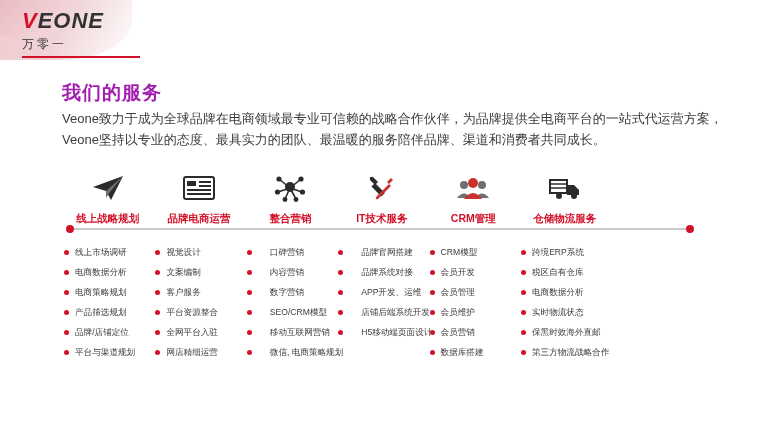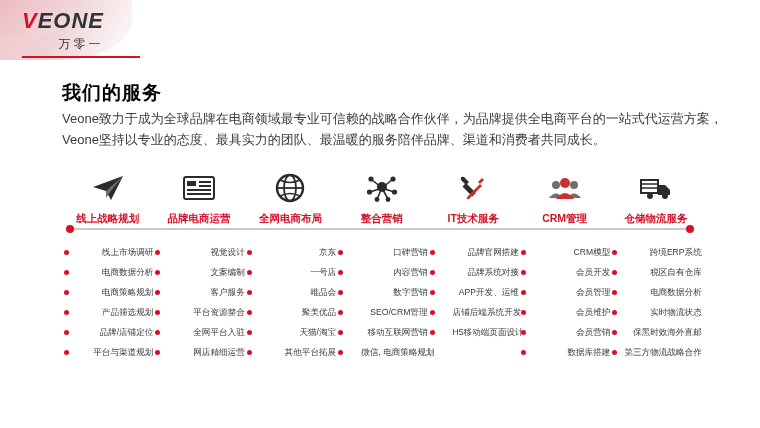--- a/index.html
+++ b/index.html
@@ -43,36 +43,36 @@
     letter-spacing: 1px;
     color: #333333;
     line-height: 1;
   }
   .logo-text .v { color: #d3122a; }
   .logo-sub {
     margin-top: 4px;
     font-size: 12px;
     color: #333333;
     letter-spacing: 3px;
-    text-align: center;
+    text-align: left;
     position: relative;
   }
   .logo-underline {
     margin-top: 3px;
     height: 2px;
     background: #d3122a;
     width: 118px;
   }
   
   .section-title {
     position: absolute;
     left: 62px; top: 80px;
     font-size: 19px;
     font-weight: bold;
-    color: #000000;
+    color: #a21caf;
     letter-spacing: 1px;
   }
   .intro {
     position: absolute;
     left: 62px; top: 108px;
     width: 640px;
     font-size: 13px;
     color: #3b3b3b;
     line-height: 1.65;
   }
@@ -121,21 +121,20 @@
     font-size: 10.5px;
     font-weight: bold;
     color: #d3122a;
     white-space: nowrap;
   }
   .col-spacer { height: 22px; }
   .col-list {
     list-style: none;
     width: 100%;
     padding-left: 2px;
-    text-align: right;
   }
   .col-list li {
     position: relative;
     font-size: 8.6px;
     color: #3b3b3b;
     line-height: 1;
     padding: 0 0 0 11px;
     margin-bottom: 11.5px;
     white-space: nowrap;
   }
@@ -212,41 +211,20 @@
       <ul class="col-list">
         <li>视觉设计</li>
         <li>文案编制</li>
         <li>客户服务</li>
         <li>平台资源整合</li>
         <li>全网平台入驻</li>
         <li>网店精细运营</li>
       </ul>
     </div>
 
-    <div class="col col-2">
-      <div class="col-icon">
-        <svg width="30" height="30" viewBox="0 0 30 30">
-            <circle cx="15" cy="15" r="13" fill="none" stroke="#2b2b2b" stroke-width="2.4"></circle>
-            <ellipse cx="15" cy="15" rx="6" ry="13" fill="none" stroke="#2b2b2b" stroke-width="1.8"></ellipse>
-            <line x1="2" y1="15" x2="28" y2="15" stroke="#2b2b2b" stroke-width="1.8"></line>
-            <path d="M5 7 Q15 12 25 7" fill="none" stroke="#2b2b2b" stroke-width="1.5"></path>
-            <path d="M5 23 Q15 18 25 23" fill="none" stroke="#2b2b2b" stroke-width="1.5"></path>
-          </svg>
-      </div>
-      <div class="col-title">全网电商布局</div>
-      <div class="col-spacer"></div>
-      <ul class="col-list">
-        <li>京东</li>
-        <li>一号店</li>
-        <li>唯品会</li>
-        <li>聚美优品</li>
-        <li>天猫/淘宝</li>
-        <li>其他平台拓展</li>
-      </ul>
-    </div>
 
     <div class="col col-3">
       <div class="col-icon">
         <svg width="32" height="28" viewBox="0 0 32 28">
             <line x1="16" y1="14" x2="5" y2="5" stroke="#2b2b2b" stroke-width="1.6"></line>
             <line x1="16" y1="14" x2="27" y2="5" stroke="#2b2b2b" stroke-width="1.6"></line>
             <line x1="16" y1="14" x2="4" y2="18" stroke="#2b2b2b" stroke-width="1.6"></line>
             <line x1="16" y1="14" x2="28" y2="18" stroke="#2b2b2b" stroke-width="1.6"></line>
             <line x1="16" y1="14" x2="11" y2="25" stroke="#2b2b2b" stroke-width="1.6"></line>
             <line x1="16" y1="14" x2="22" y2="25" stroke="#2b2b2b" stroke-width="1.6"></line>
@@ -258,21 +236,21 @@
             <circle cx="11" cy="25.5" r="2.4" fill="#2b2b2b"></circle>
             <circle cx="22" cy="25.5" r="2.4" fill="#2b2b2b"></circle>
           </svg>
       </div>
       <div class="col-title">整合营销</div>
       <div class="col-spacer"></div>
       <ul class="col-list">
         <li>口碑营销</li>
         <li>内容营销</li>
         <li>数字营销</li>
-        <li>SEO/CRM管理</li>
+        <li>SEO/CRM模型</li>
         <li>移动互联网营销</li>
         <li>微信, 电商策略规划</li>
       </ul>
     </div>
 
     <div class="col col-4">
       <div class="col-icon">
         <svg width="30" height="28" viewBox="0 0 30 28">
             <path d="M6 3 L11 8 L8 11 L3 6 Q2 2 6 3 Z" fill="#2b2b2b"></path>
             <rect x="8" y="9" width="14" height="5" transform="rotate(45 8 9)" fill="#2b2b2b"></rect>

